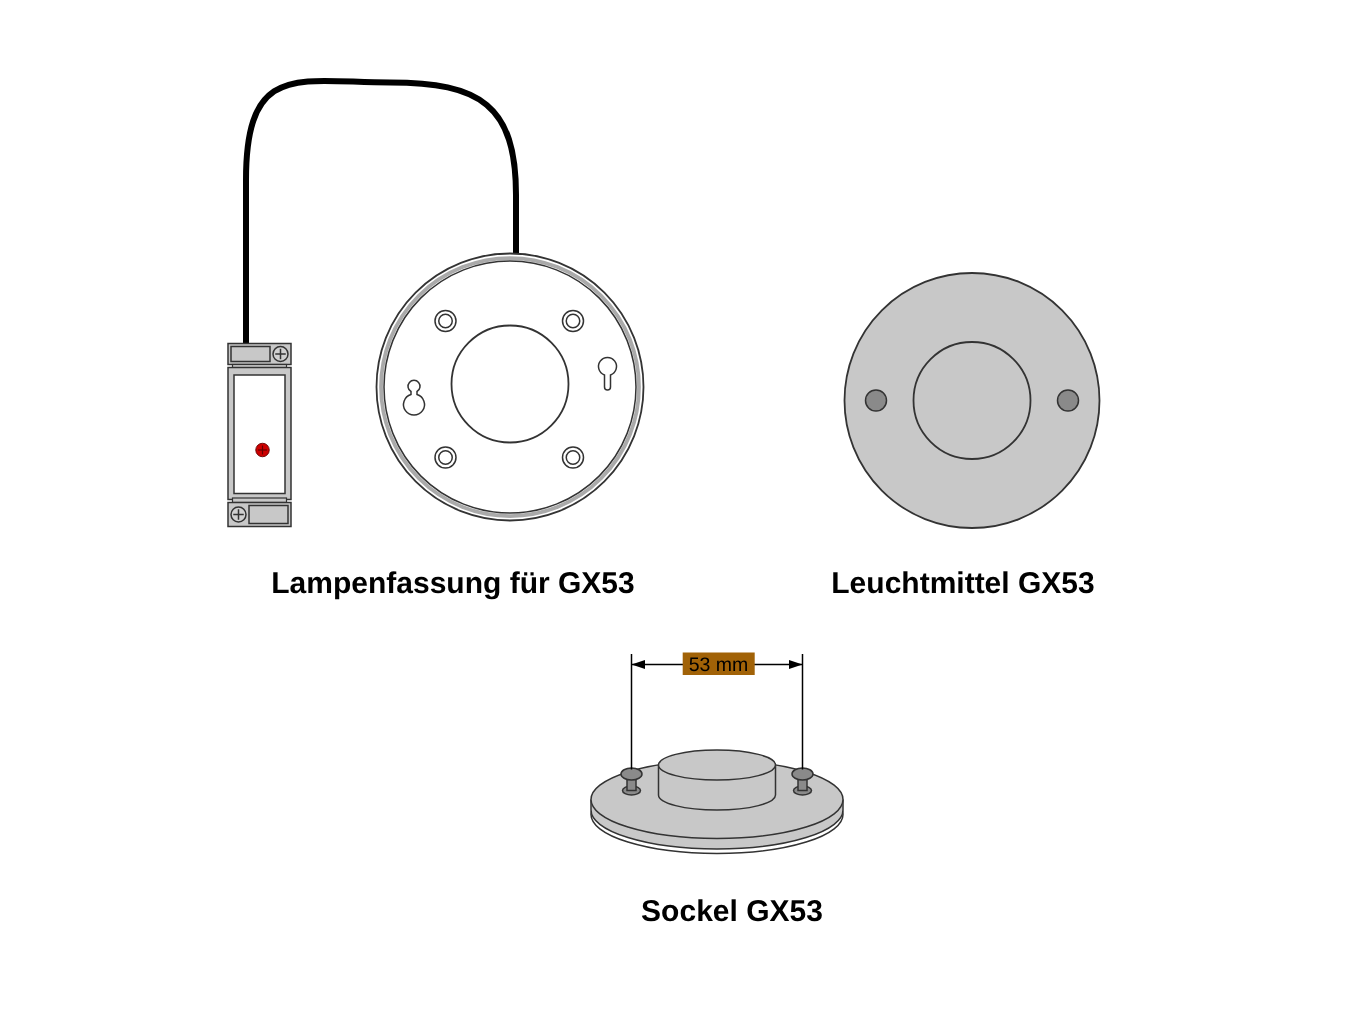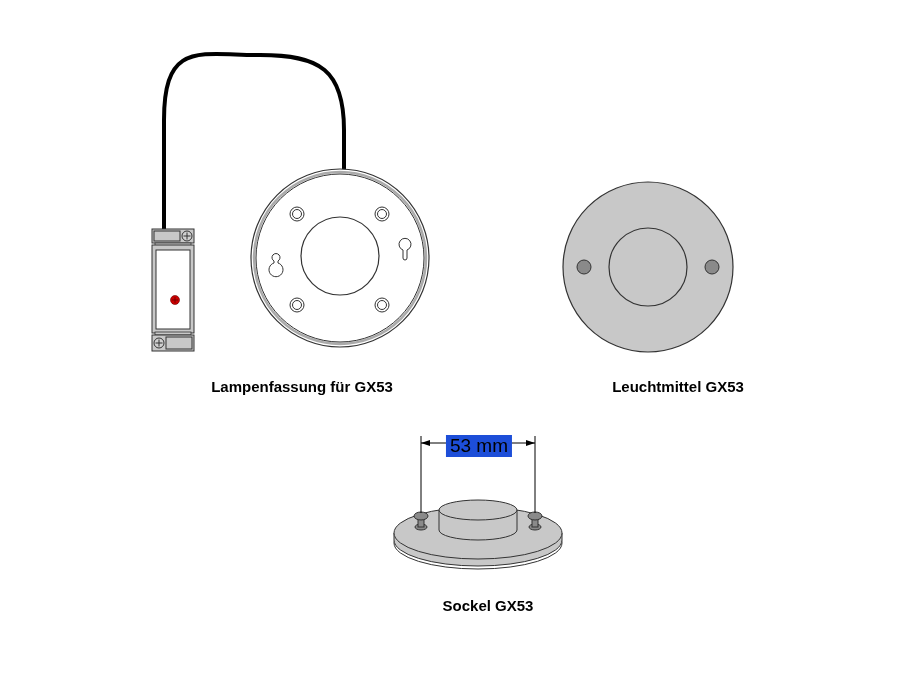--- a/index.html
+++ b/index.html
@@ -1,19 +1,19 @@
 <!DOCTYPE html>
 <html><head>
 <meta charset="utf-8">
 <style>
   html, body { margin:0; padding:0; background:#ffffff; }
   body { width:900px; height:675px; position:relative; overflow:hidden; font-family:"Liberation Sans", sans-serif; }
   svg.diagram { position:absolute; left:0; top:0; }
-  .label { position:absolute; font-weight:bold; font-size:15px; color:#000; white-space:nowrap; transform:translateX(-50%); }
-  .dim { position:absolute; font-size:19px; color:#000; white-space:nowrap; transform:translateX(-50%); background:#1d4ed8; padding:0 4px; }
+  .label { position:absolute; font-weight:bold; font-size:20px; color:#000; white-space:nowrap; transform:translateX(-50%); }
+  .dim { position:absolute; font-size:13px; color:#000; white-space:nowrap; transform:translateX(-50%); background:#a16207; padding:0 4px; }
 </style>
 </head>
 <body>
 
 <svg class="diagram" width="900" height="675" viewBox="0 0 900 675">
   <defs>
     <g id="screw">
       <circle r="5" fill="#d0d0d0" stroke="#333" stroke-width="1"></circle>
       <line x1="-3.5" y1="0" x2="3.5" y2="0" stroke="#333" stroke-width="1"></line>
       <line x1="0" y1="-3.5" x2="0" y2="3.5" stroke="#333" stroke-width="1"></line>
@@ -84,14 +84,14 @@
     <line x1="421" y1="436" x2="421" y2="513" stroke="#000" stroke-width="1"></line>
     <line x1="535" y1="436" x2="535" y2="513" stroke="#000" stroke-width="1"></line>
     <line x1="421" y1="443" x2="535" y2="443" stroke="#000" stroke-width="1"></line>
     <polygon points="421,443 430,440 430,446" fill="#000"></polygon>
     <polygon points="535,443 526,440 526,446" fill="#000"></polygon>
   </g>
 </svg>
 
 <div class="dim" style="left:479px; top:435px;">53 mm</div>
 <div class="label" style="left:302px; top:378px;">Lampenfassung für GX53</div>
-<div class="label" style="left:678px; top:378px;">Leuchtmittel GX53</div>
+<div class="label" style="left:642px; top:378px;">Leuchtmittel GX53</div>
 <div class="label" style="left:488px; top:597px;">Sockel GX53</div>
 
 </body></html>

